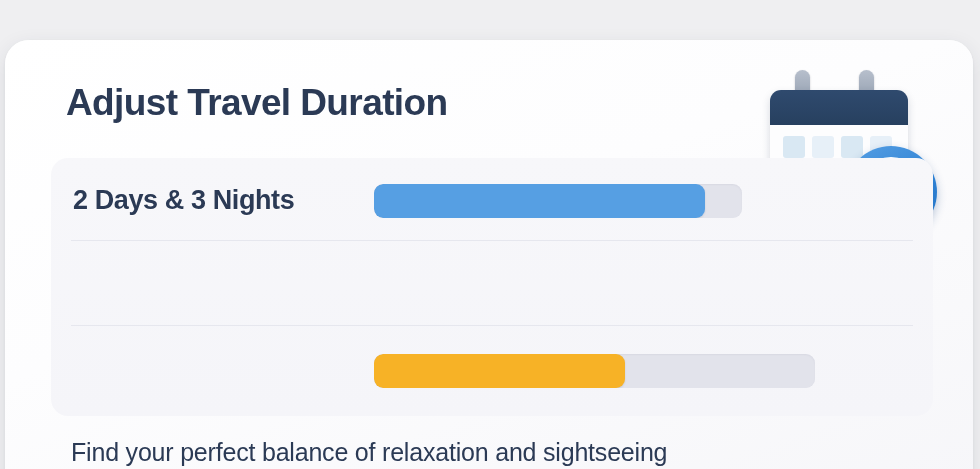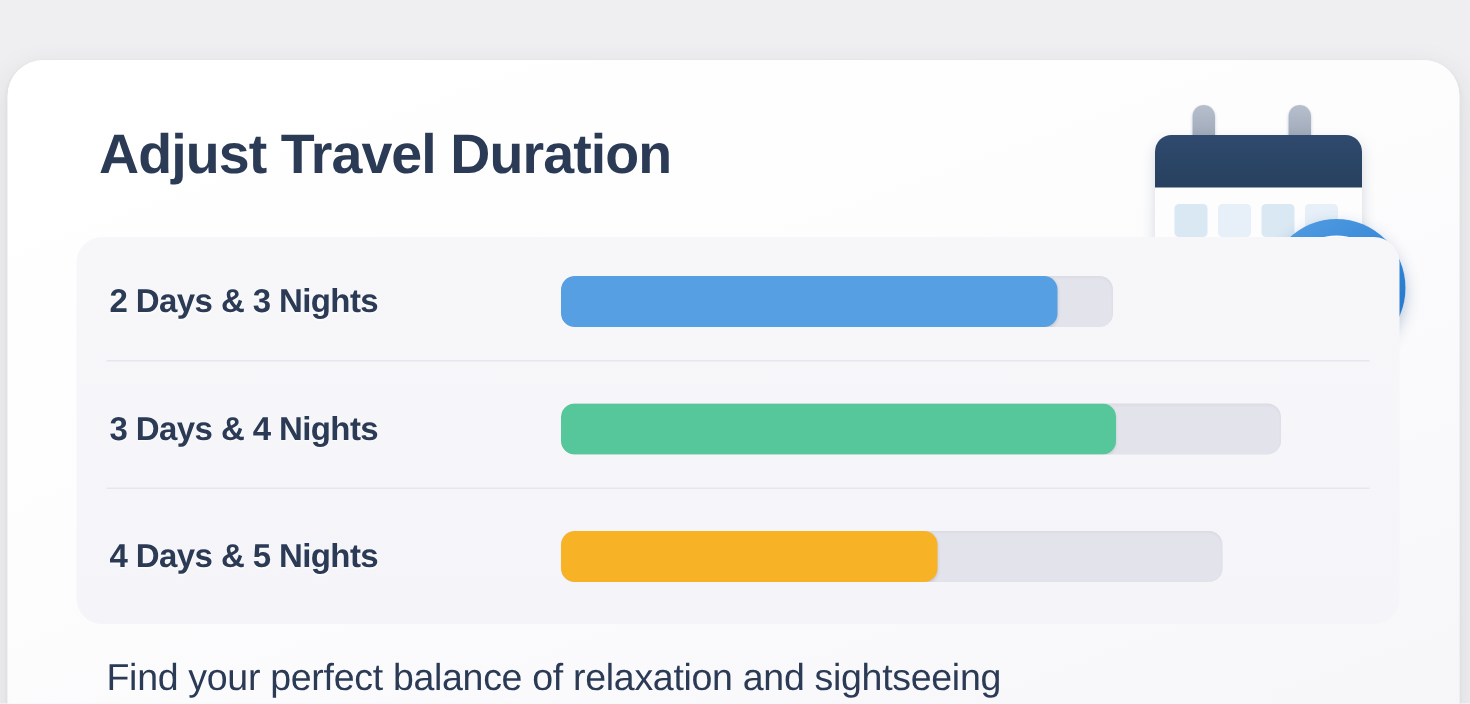--- a/index.html
+++ b/index.html
@@ -193,21 +193,21 @@
     width: 842px;
     height: 1px;
     background: #e6e7ee;
   }
   .row-divider.d1 { top: 82px; }
   .row-divider.d2 { top: 167px; }
 
   .option-label {
     position: absolute;
     left: 22px;
-    font-size: 22px;
+    font-size: 27px;
     font-weight: bold;
     letter-spacing: -0.4px;
     color: #2b3a55;
     white-space: nowrap;
     text-shadow: 0 1px 1px rgba(255,255,255,0.75);
   }
 
   .bar-track {
     position: absolute;
     left: 323px;
@@ -287,29 +287,22 @@
       <div class="row-divider d1"></div>
       <div class="row-divider d2"></div>
 
       <div class="option-row r0">
         <div class="option-label">2 Days &amp; 3 Nights</div>
         <div class="bar-track" style="width: 368px; background: rgb(226, 227, 235);">
           <div class="bar-fill" style="width: 90%; background: rgb(86, 159, 227);"></div>
         </div>
       </div>
 
-      <div class="option-row r1">
-        <div class="option-label">3 Days &amp; 4 Nights</div>
-        <div class="bar-track" style="width: 480px; background: rgb(226, 227, 235);">
-          <div class="bar-fill" style="width: 77%; background: rgb(85, 199, 154);"></div>
-        </div>
-      </div>
 
       <div class="option-row r2">
-        <div class="option-label">4 Days &amp; 5 Nights</div>
         <div class="bar-track" style="width: 441px; background: rgb(226, 227, 235);">
           <div class="bar-fill" style="width: 57%; background: rgb(247, 178, 38);"></div>
         </div>
       </div>
 
     </div>
 
     <div class="footer-text">Find your perfect balance of relaxation and sightseeing</div>
 
   </div>

